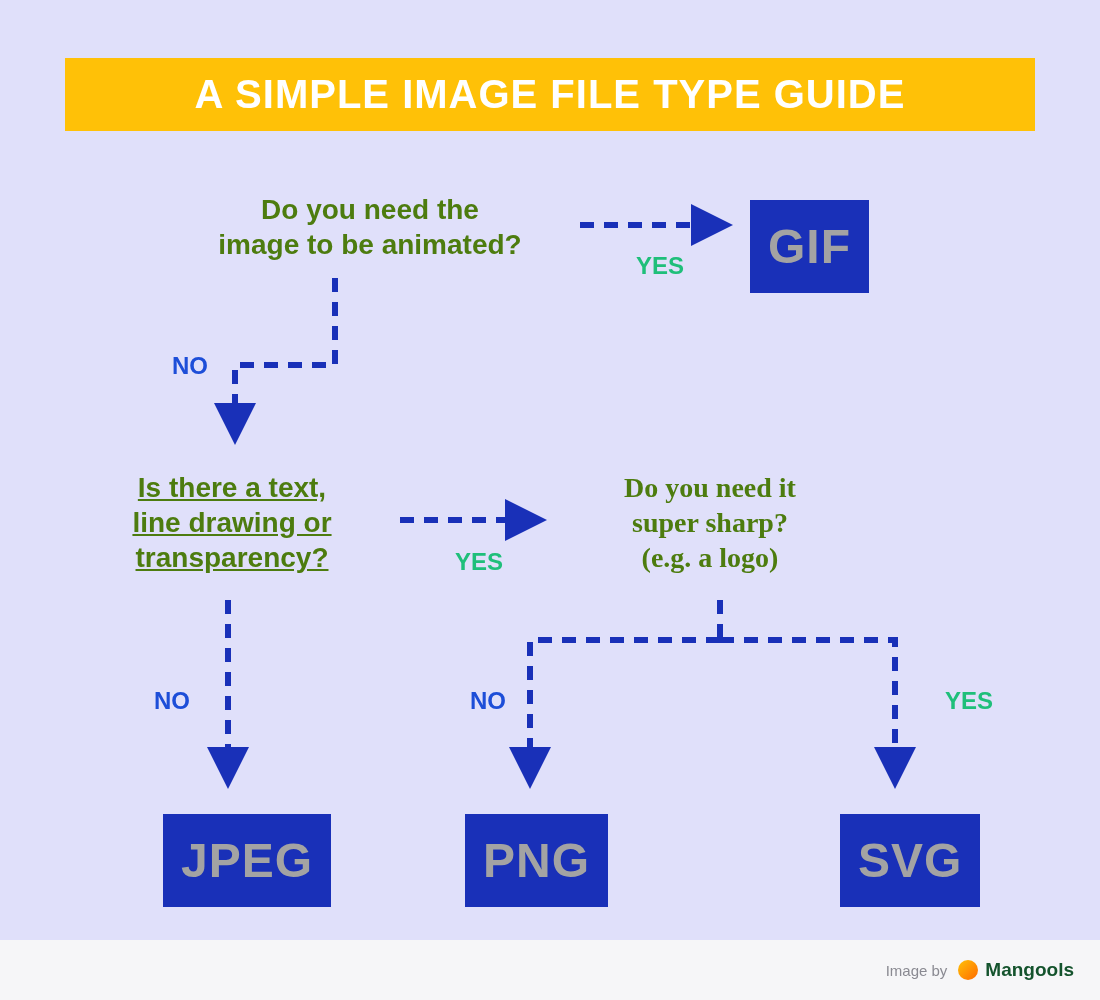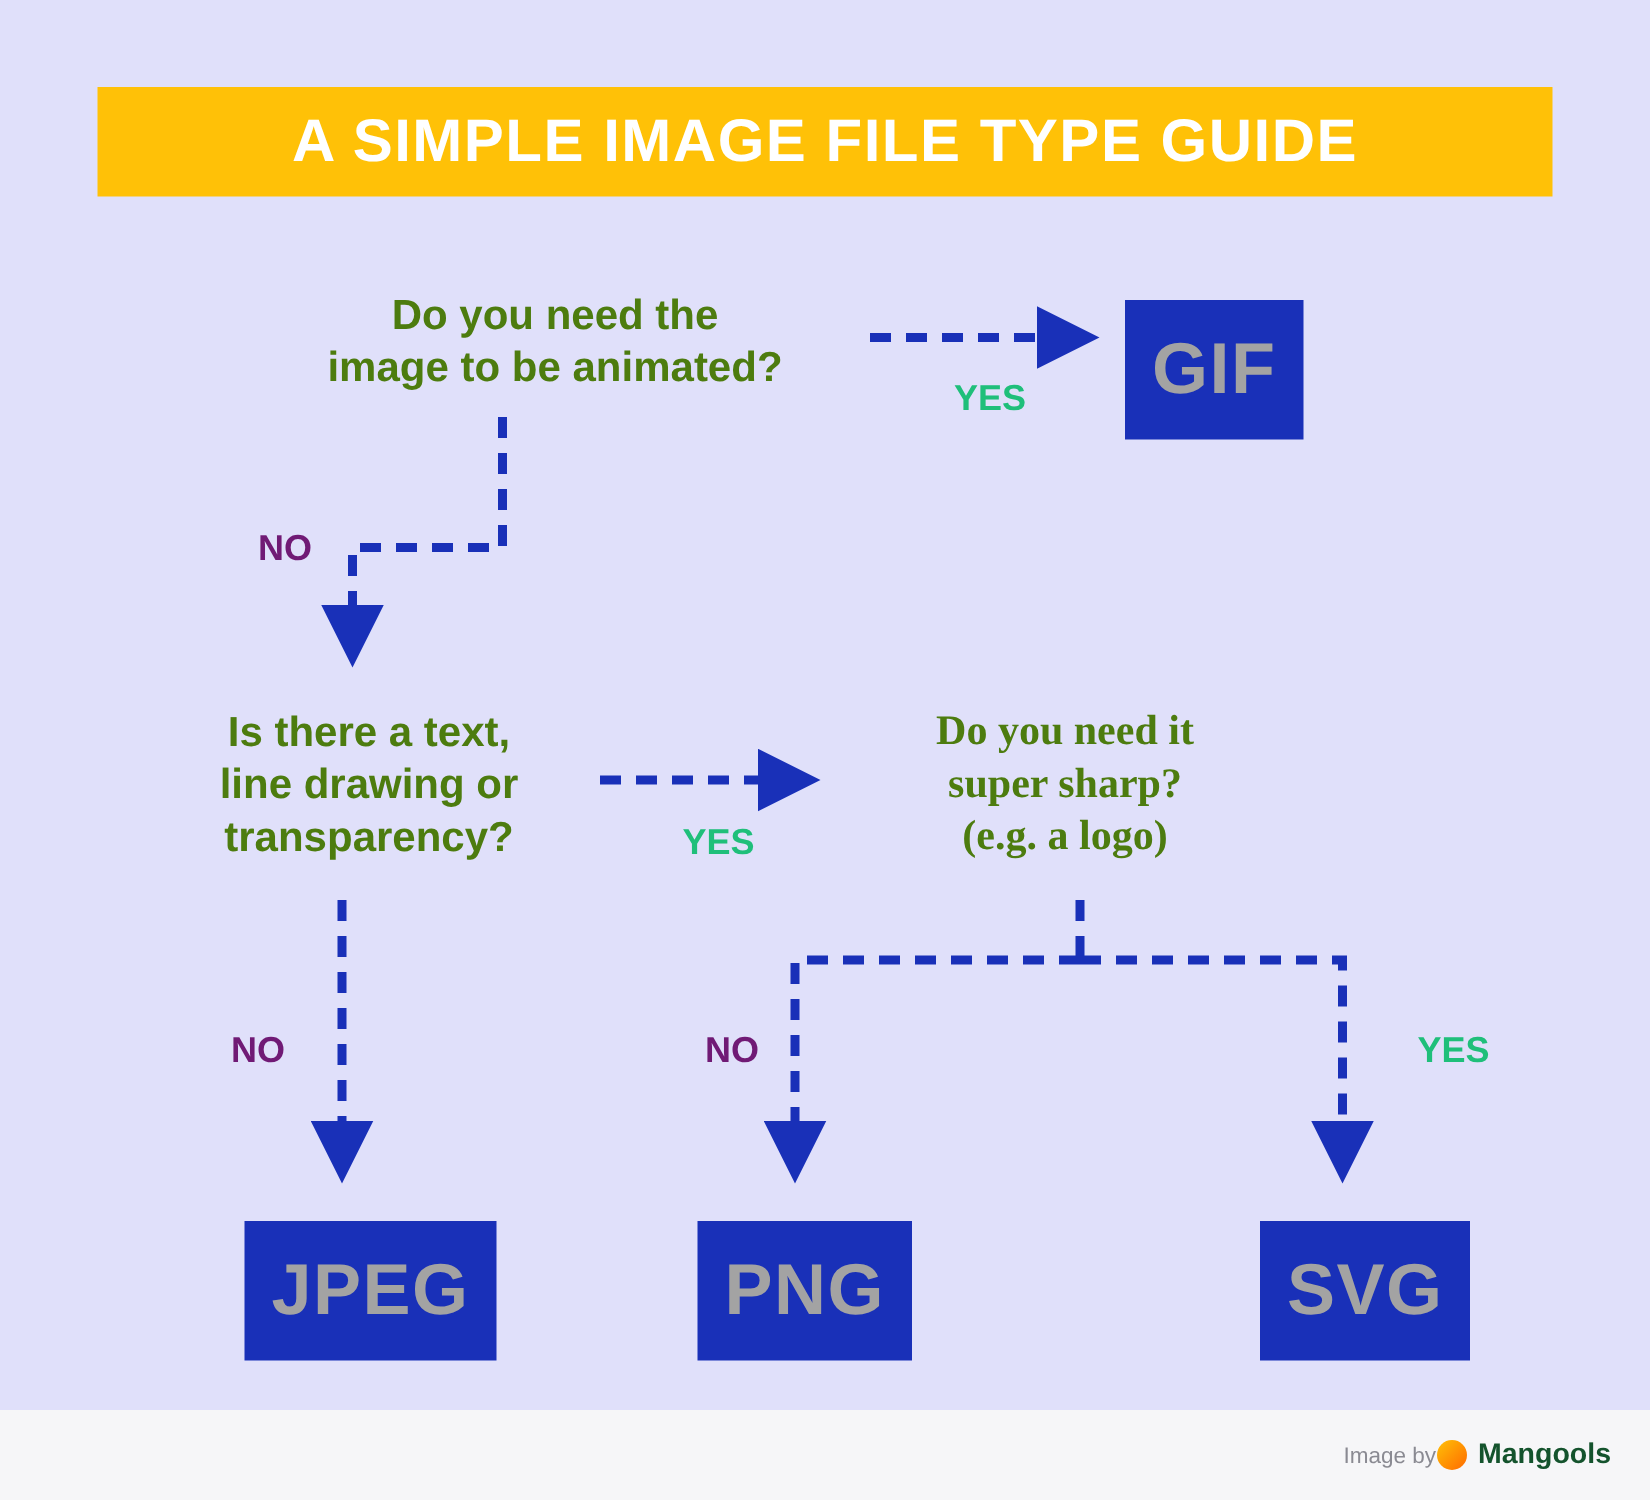--- a/index.html
+++ b/index.html
@@ -46,41 +46,42 @@
       letter-spacing: 1px;
     }
     .label-yes {
       position: absolute;
       color: #1fbf7a;
       font-size: 24px;
       font-weight: 800;
     }
     .label-no {
       position: absolute;
-      color: #701a75;
+      color: #1d4ed8;
       font-size: 24px;
       font-weight: 800;
     }
     svg.arrows {
       position: absolute;
       top: 0;
       left: 0;
       pointer-events: none;
     }
     .footer {
       position: absolute;
       bottom: 0;
       left: 0;
       width: 1100px;
       height: 60px;
       background: #f6f6f8;
       display: flex;
       align-items: center;
       justify-content: flex-end;
       padding-right: 26px;
+      gap: 10px;
     }
     .footer-text {
       color: #8a8a92;
       font-size: 15px;
     }
     .footer-logo {
       display: flex;
       align-items: center;
       gap: 6px;
     }
@@ -101,21 +102,21 @@
     <span>Do you need the</span><br>
     <span>image to be animated?</span>
   </div>
 
   <div class="label-yes" style="top:252px; left:636px;">YES</div>
 
   <div class="result" style="top:200px; left:750px;">GIF</div>
 
   <div class="label-no" style="top:352px; left:172px;">NO</div>
 
-  <div class="question" style="top:470px; left:106px; width:280px;">
+  <div class="question" style="top:470px; left:92px; width:280px;text-decoration:underline;">
     <span>Is there a text,</span><br>
     <span>line drawing or</span><br>
     <span>transparency?</span>
   </div>
 
   <div class="label-yes" style="top:548px; left:455px;">YES</div>
 
   <div class="question" style="top:470px; left:570px; width:280px;font-family:Liberation Serif, serif;">
     <span>Do you need it</span><br>
     <span>super sharp?</span><br>

